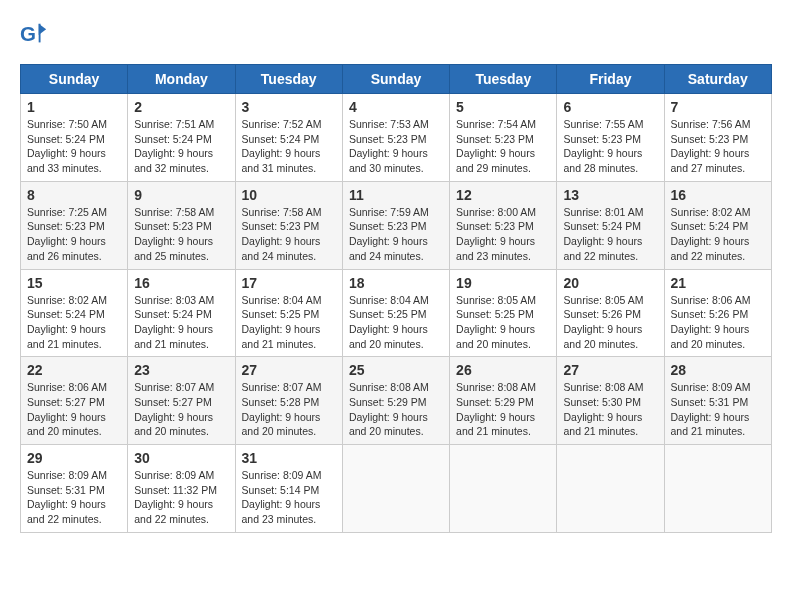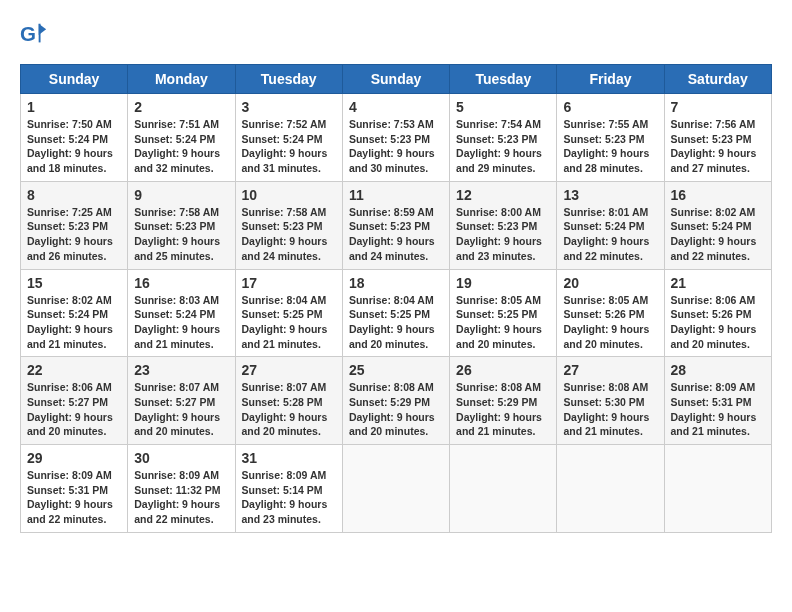--- a/index.html
+++ b/index.html
@@ -75,21 +75,20 @@
     .day-num {
       font-size: 14px;
       font-weight: bold;
       display: block;
       margin-bottom: 2px;
     }
     .day-info {
       font-size: 10.5px;
       line-height: 1.4;
       color: #333;
-      font-weight: bold;
     }
     .empty-cell {
       background: #f9f9f9 !important;
     }
   </style>
 </head>
 <body>
 
 <div class="header">
   <div class="logo">
@@ -122,21 +121,21 @@
         <th>Saturday</th>
       </tr>
   </thead>
   <tbody id="calendar-body">
   <tr>
         <td>
           <span class="day-num">1</span>
         <div class="day-info">
           <span>Sunrise: 7:50 AM</span><br>
           <span>Sunset: 5:24 PM</span><br>
-          <span>Daylight: 9 hours and 18 minutes.</span>
+          <span>Daylight: 9 hours and 33 minutes.</span>
         </div>
         </td>
         <td>
           <span class="day-num">2</span>
         <div class="day-info">
           <span>Sunrise: 7:51 AM</span><br>
           <span>Sunset: 5:24 PM</span><br>
           <span>Daylight: 9 hours and 32 minutes.</span>
         </div>
         </td>
@@ -202,21 +201,21 @@
           <span class="day-num">10</span>
         <div class="day-info">
           <span>Sunrise: 7:58 AM</span><br>
           <span>Sunset: 5:23 PM</span><br>
           <span>Daylight: 9 hours and 24 minutes.</span>
         </div>
         </td>
         <td>
           <span class="day-num">11</span>
         <div class="day-info">
-          <span>Sunrise: 8:59 AM</span><br>
+          <span>Sunrise: 7:59 AM</span><br>
           <span>Sunset: 5:23 PM</span><br>
           <span>Daylight: 9 hours and 24 minutes.</span>
         </div>
         </td>
         <td>
           <span class="day-num">12</span>
         <div class="day-info">
           <span>Sunrise: 8:00 AM</span><br>
           <span>Sunset: 5:23 PM</span><br>
           <span>Daylight: 9 hours and 23 minutes.</span>

